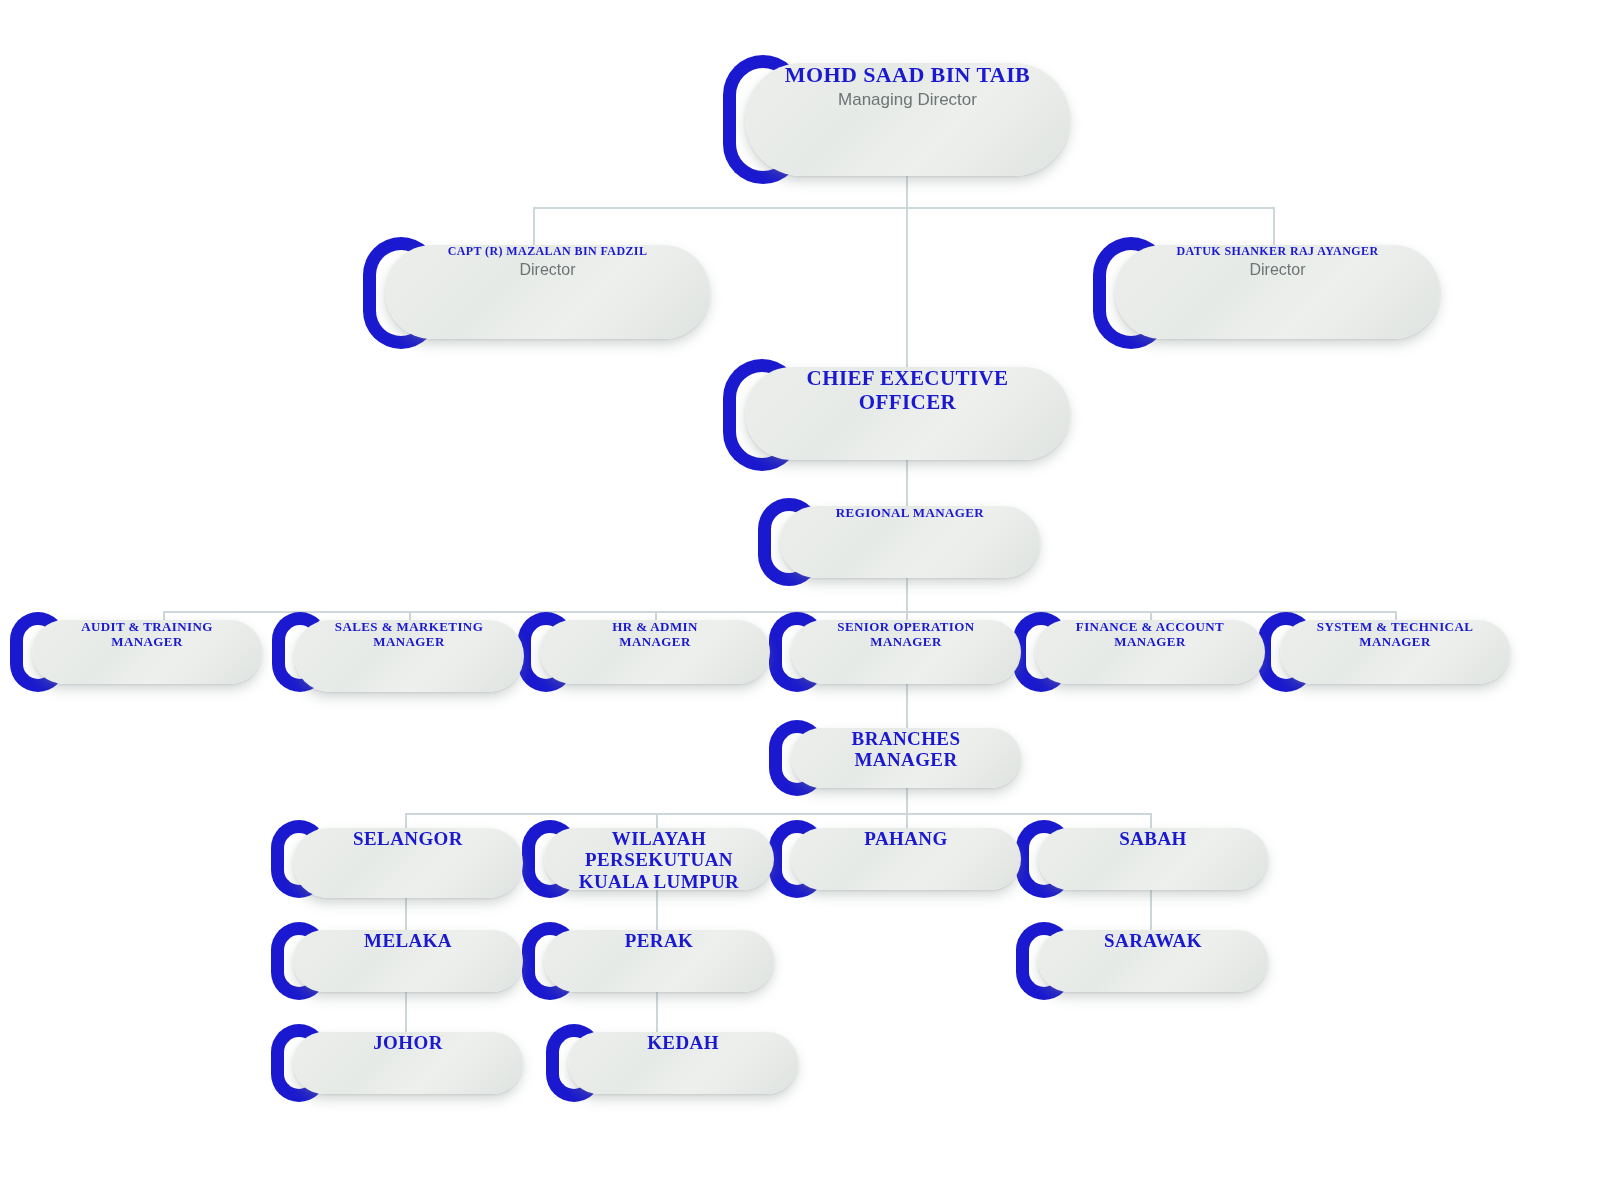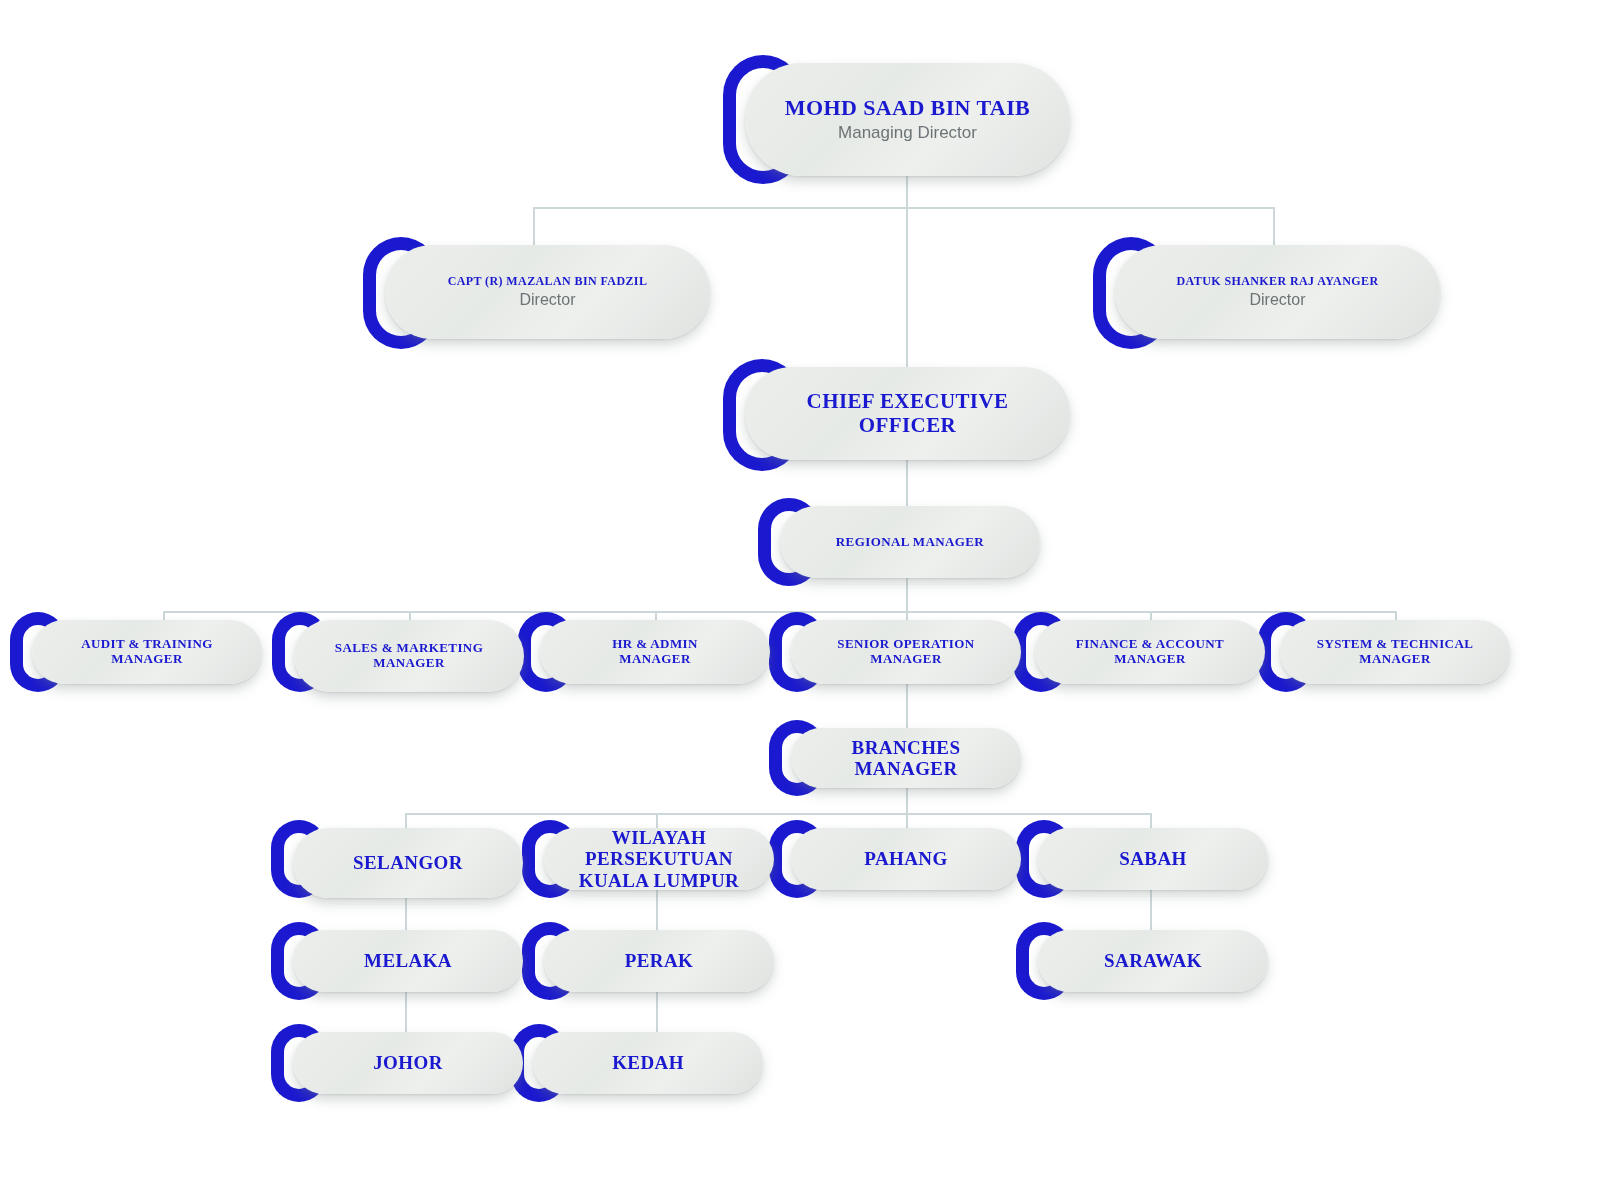--- a/index.html
+++ b/index.html
@@ -35,21 +35,21 @@
     left:0;top:0;
     box-sizing:border-box;
     width:100%;height:100%;
     border-radius:999px;
     background:linear-gradient(135deg,#eceeeb 0%,#e6eae6 38%,#eef0ee 62%,#dfe3e0 100%);
     box-shadow:0 6px 12px rgba(120,130,130,.30), 0 1px 2px rgba(120,130,130,.20);
     z-index:2;
     display:flex;
     flex-direction:column;
     align-items:center;
-    justify-content:center;
+    justify-content:flex-start;
     text-align:center;
     padding:0 14px;
   }
   .title{
     color:#1a19cf;
     font-weight:bold;
     font-family:"Liberation Serif",serif;
     letter-spacing:.4px;
     line-height:1.12;
     white-space:pre-line;
@@ -236,21 +236,21 @@
 PERSEKUTUAN
 KUALA LUMPUR</div>
     </div>
   </div>
   <div class="node s-br" style="left:544px;top:930px;width:230px;height:62px;">
     <div class="arc" style="width:56px;height:78px;"></div>
     <div class="pill">
       <div class="title">PERAK</div>
     </div>
   </div>
-  <div class="node s-br" style="left:533px;top:1032px;width:230px;height:62px;">
+  <div class="node s-br" style="left:568px;top:1032px;width:230px;height:62px;">
     <div class="arc" style="width:56px;height:78px;"></div>
     <div class="pill">
       <div class="title">KEDAH</div>
     </div>
   </div>
 
   <div class="node s-br" style="left:791px;top:828px;width:230px;height:62px;">
     <div class="arc" style="width:56px;height:78px;"></div>
     <div class="pill">
       <div class="title">PAHANG</div>

